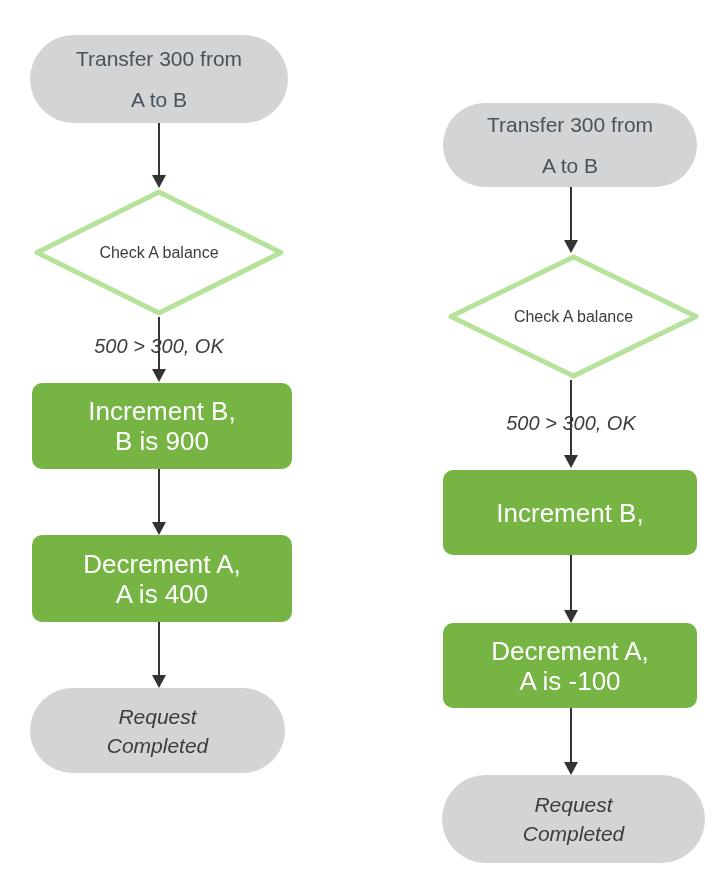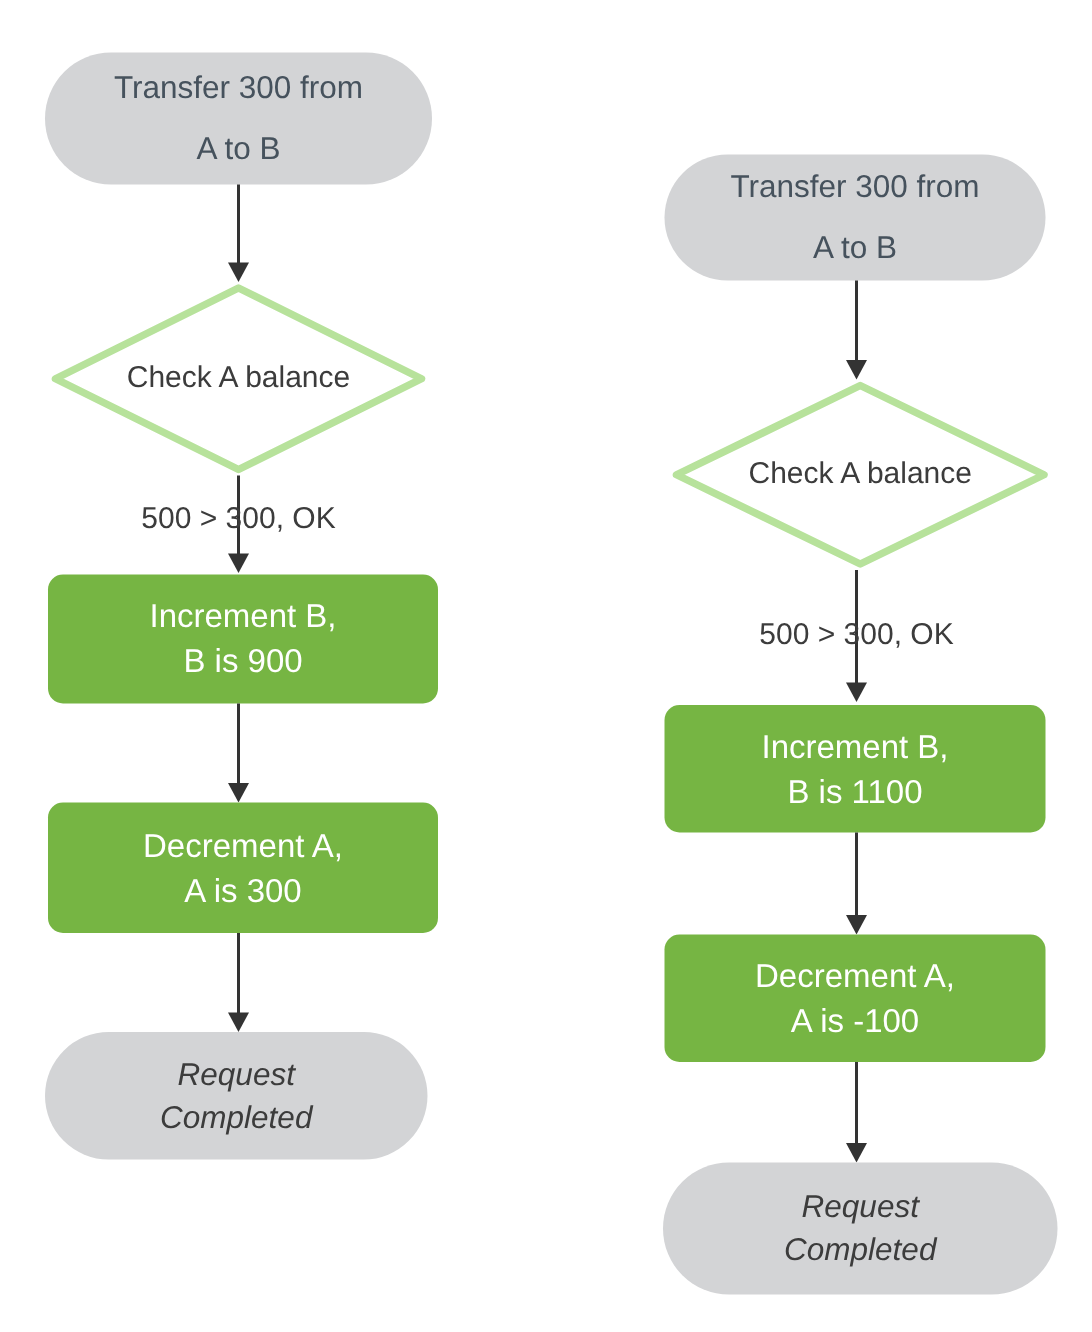--- a/index.html
+++ b/index.html
@@ -16,25 +16,25 @@
     position:relative;
     width:728px;height:888px;
     background:#ffffff;
     font-family:"Liberation Sans", sans-serif;
     overflow:hidden;
   }
   .node{position:absolute;display:flex;flex-direction:column;justify-content:center;align-items:center;text-align:center;box-sizing:border-box;}
   .pill{background:var(--pill-gray);border-radius:46px;font-size:21px;line-height:29px;}
   .pill.start{color:var(--start-text);gap:12px;}
   .pill.end{color:var(--dark-text);font-style:italic;}
-  .proc{background:var(--node-green);border-radius:10px;color:var(--white-text);font-size:22px;line-height:30px;}
+  .proc{background:var(--node-green);border-radius:10px;color:var(--white-text);font-size:26px;line-height:30px;}
   .diamond-wrap{position:absolute;}
   .diamond-wrap svg{display:block;}
-  .diamond-label{position:absolute;inset:0;display:flex;align-items:center;justify-content:center;color:var(--dark-text);font-size:20px;text-align:center;}
-  .cond-label{position:absolute;color:var(--dark-text);font-size:20px;white-space:nowrap;transform:translateX(-50%);}
+  .diamond-label{position:absolute;inset:0;display:flex;align-items:center;justify-content:center;color:var(--dark-text);font-size:16px;text-align:center;}
+  .cond-label{position:absolute;color:var(--dark-text);font-size:20px;white-space:nowrap;transform:translateX(-50%);font-style:italic;}
   .arrow{position:absolute;width:14px;display:flex;flex-direction:column;align-items:center;}
   .arrow .shaft{width:2px;flex:1;background:var(--arrow);}
   .arrow .head{width:0;height:0;border-left:7px solid transparent;border-right:7px solid transparent;border-top:13px solid var(--arrow);margin-top:-1px;}
 </style>
 </head>
 <body>
 
 <div id="canvas">
 
   <div>
@@ -66,21 +66,21 @@
       <div>B is 900</div>
     </div>
 
     <div class="arrow" style="left:152px;top:469px;height:66px;">
       <div class="shaft"></div>
       <div class="head"></div>
     </div>
 
     <div class="node proc" style="left:32px;top:535px;width:260px;height:87px;">
       <div>Decrement A,</div>
-      <div>A is 300</div>
+      <div>A is 400</div>
     </div>
 
     <div class="arrow" style="left:152px;top:622px;height:66px;">
       <div class="shaft"></div>
       <div class="head"></div>
     </div>
 
     <div class="node pill end" style="left:30px;top:688px;width:255px;height:85px;">
       <div>Request</div>
       <div>Completed</div>
@@ -106,21 +106,20 @@
     </div>
 
     <div class="arrow" style="left:564px;top:380px;height:88px;">
       <div class="shaft"></div>
       <div class="head"></div>
     </div>
     <div class="cond-label" style="left:571px;top:412px;">500 &gt; 300, OK</div>
 
     <div class="node proc" style="left:443px;top:470px;width:254px;height:85px;">
       <div>Increment B,</div>
-      <div>B is 1100</div>
     </div>
 
     <div class="arrow" style="left:564px;top:555px;height:68px;">
       <div class="shaft"></div>
       <div class="head"></div>
     </div>
 
     <div class="node proc" style="left:443px;top:623px;width:254px;height:85px;">
       <div>Decrement A,</div>
       <div>A is -100</div>

